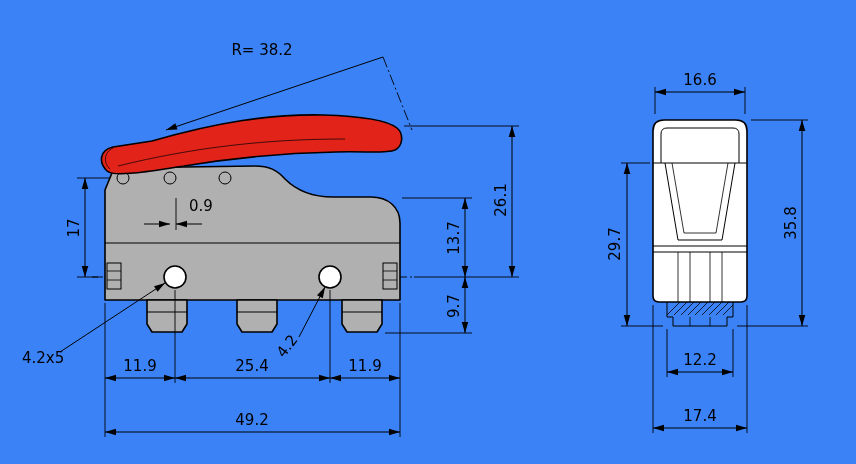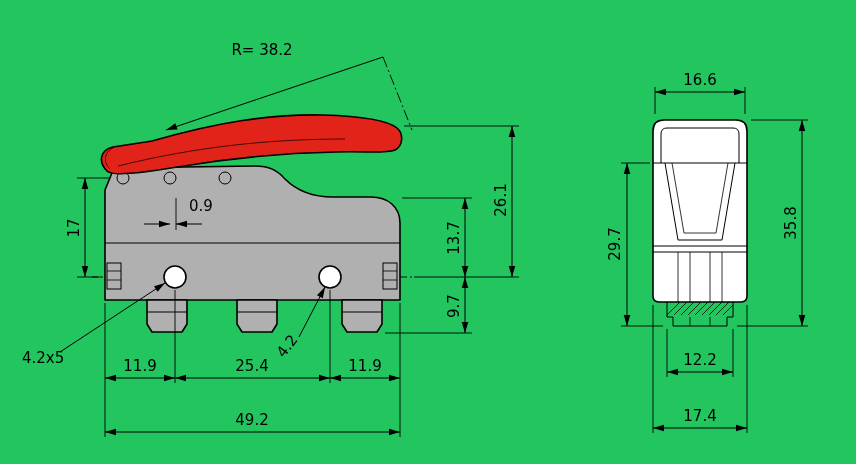--- a/index.html
+++ b/index.html
@@ -1,16 +1,16 @@
 <!DOCTYPE html>
 <html><head>
 <meta charset="utf-8">
 <style>
   html,body { margin:0; padding:0; background:#ffffff; }
-  #stage { position:relative; width:856px; height:464px; background:#22c55e; overflow:hidden; }
+  #stage { position:relative; width:856px; height:464px; background:#3b82f6; overflow:hidden; }
   svg { display:block; }
   .ol  { stroke:#000; stroke-width:1.6; stroke-linejoin:round; }
   .thin{ stroke:#000; stroke-width:1; fill:none; }
   .xfine{ stroke:#000; stroke-width:.8; fill:none; }
   .dim { stroke:#000; stroke-width:1; fill:none; }
   .ext { stroke:#000; stroke-width:.9; fill:none; }
   .cl  { stroke:#000; stroke-width:.9; fill:none; stroke-dasharray:11 3 2 3; }
   text.lbl { font-family:"DejaVu Sans", sans-serif; font-size:15px; fill:#000; text-anchor:middle; }
   text.start { text-anchor:start; }
 </style>

